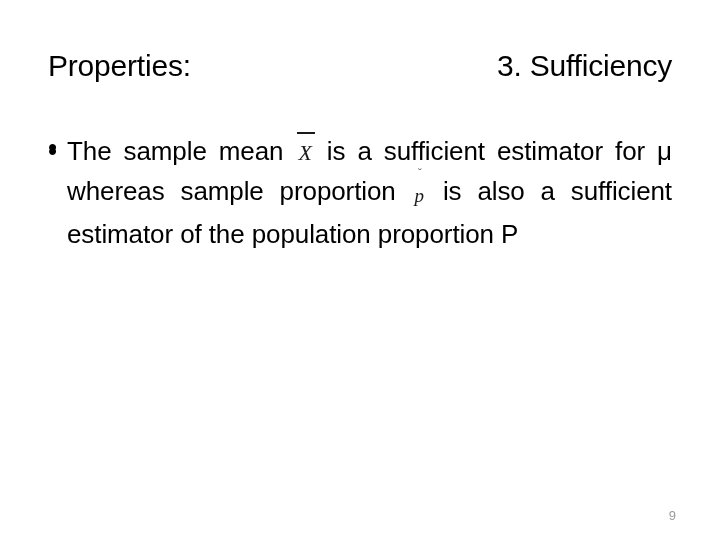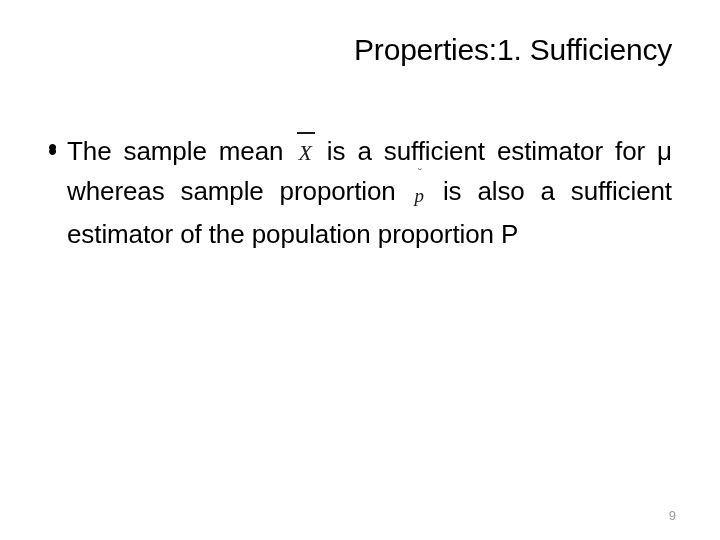--- a/index.html
+++ b/index.html
@@ -20,24 +20,24 @@
     width: 720px;
     height: 540px;
     background: #ffffff;
     box-sizing: border-box;
   }
 
   
   .title-row {
     position: absolute;
     left: 48px;
-    top: 32px;
+    top: 48px;
     width: 624px;
     display: flex;
-    justify-content: flex-end;
+    justify-content: space-between;
     align-items: baseline;
   }
   .title-left,
   .title-right {
     font-size: 30px;
     line-height: 36px;
     font-weight: 400;
     color: #000000;
     white-space: nowrap;
     letter-spacing: -0.2px;
@@ -136,21 +136,21 @@
     color: #9b9b9b;
   }
 </style>
 </head>
 <body>
 
 <div class="slide">
 
   <div class="title-row">
     <div class="title-left">Properties:</div>
-    <div class="title-right">1. Sufficiency</div>
+    <div class="title-right">3. Sufficiency</div>
   </div>
 
   <div class="body-block">
 
     <div class="bullet-item bullet-last-loose">
       <span class="bullet-marker">•</span>
     </div>
 
     <div class="bullet-item bullet-last-loose">
       <span class="bullet-marker">•</span>

